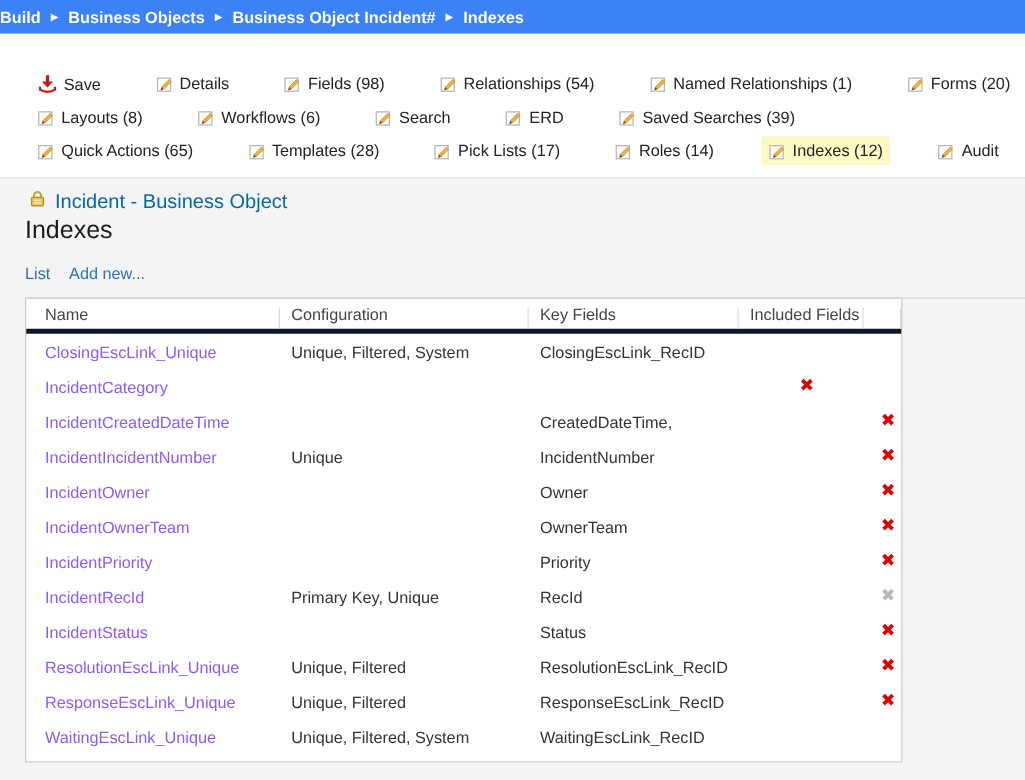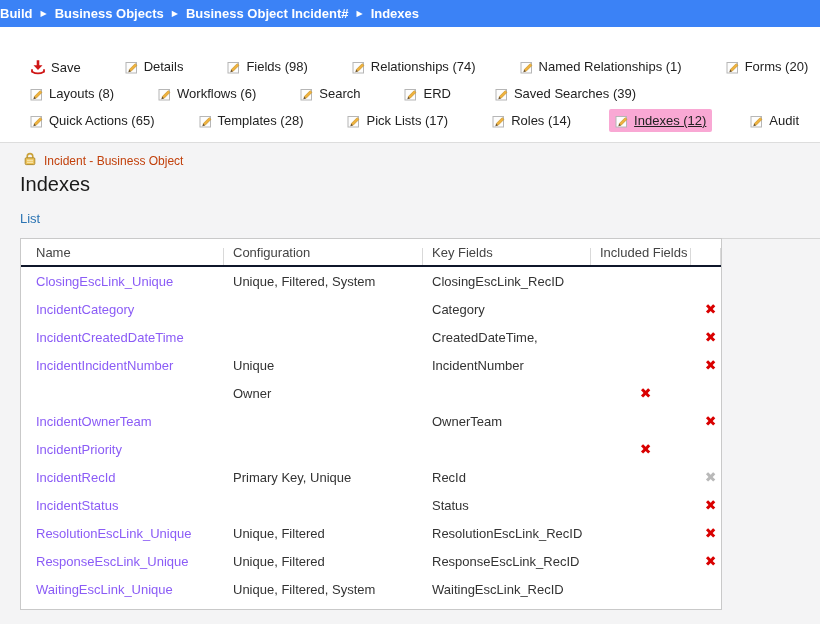--- a/index.html
+++ b/index.html
@@ -14,41 +14,41 @@
     position:absolute; top:0; left:0; width:820px; height:27px;
     background:#3b82f6; display:flex; align-items:center; 
   }
   .crumb { color:#fff; font-size:13px; font-weight:bold; cursor:pointer; white-space:nowrap; }
   .crumb-arrow { color:#fff; font-size:8px; margin:0 8px; line-height:1; }
 
   
   .toolbar { position:absolute; top:27px; left:0; width:820px; height:115px; background:#fff; padding:28px 0 0 24px; }
   .tb-row { display:flex; align-items:flex-start; height:27px; column-gap:32px; }
   .tb-item { display:flex; align-items:center; gap:5px; font-size:13px; color:#222; cursor:pointer; white-space:nowrap; padding:4px 6px; border-radius:2px; }
-  .tb-item.selected { background:#f9a8d4;text-decoration:underline; }
+  .tb-item.selected { background:#fef9c3; }
   .tb-item svg { display:block; }
 
   .divider { position:absolute; top:142px; left:0; width:820px; height:1px; background:#ddd; }
 
   
   .content { position:absolute; top:143px; left:0; width:820px; height:481px; background:#f4f4f5; }
-  .obj-label { position:absolute; top:8px; left:22px; display:flex; align-items:center; gap:6px; font-size:12px; color:#c2410c; }
+  .obj-label { position:absolute; top:8px; left:22px; display:flex; align-items:center; gap:6px; font-size:16px; color:#0369a1; }
   .page-title { position:absolute; top:30px; left:20px; font-size:20px; font-weight:400; color:#1a1a1a; }
-  .view-links { position:absolute; top:68px; left:20px; display:flex; gap:15px; font-size:13px;flex-direction:column; }
+  .view-links { position:absolute; top:68px; left:20px; display:flex; gap:15px; font-size:13px; }
   .view-links span { color:#2b74b3; cursor:pointer; }
 
   .panel-topline { position:absolute; top:95px; left:20px; width:800px; height:1px; background:#d5d5d5; }
 
   
   .tbl {
     position:absolute; top:95px; left:20px; width:702px;
     background:#fff; border:1px solid #c9c9c9; padding-bottom:6px;
   }
   .tr { display:grid; grid-template-columns:203px 199px 168px 100px 30px; align-items:center; height:28px; }
-  .tr.head { border-bottom:2px solid #0f172a; height:28px; color:#444; }
+  .tr.head { border-bottom:4px solid #0f172a; height:28px; color:#444; }
   .td { font-size:13px; padding-left:9px; overflow:hidden; white-space:nowrap; }
   .td.first { padding-left:15px; }
   .tr.head .td { position:relative; height:100%; display:flex; align-items:center; cursor:pointer; }
   .tr.head .td::after { content:""; position:absolute; right:0; bottom:0; width:1px; height:17px; background:#d9d9d9; }
   .name-link { color:#8b5cf6; cursor:pointer; }
   .xcell { display:flex; justify-content:center; align-items:center; }
   .xr, .xg { font-family:"DejaVu Sans", sans-serif; font-size:14px; font-weight:bold; line-height:1; }
   .xr { color:#d90000; cursor:pointer; }
   .xg { color:#b9b9b9; cursor:default; }
 </style>
@@ -97,21 +97,21 @@
       <span>Fields (98)</span>
     </div>
     <div class="tb-item">
       <span>
           <svg width="14" height="14" viewBox="0 0 14 14">
             <rect x="1" y="2.5" width="10.5" height="10.5" fill="#fdfdfd" stroke="#b6b6b6"></rect>
             <path d="M4.2 9.6 L10.2 3.6 L12 5.4 L6 11.4 Z" fill="#efb23e" stroke="#b98a28" stroke-width="0.5"></path>
             <path d="M4.2 9.6 L6 11.4 L3.3 12.3 Z" fill="#6b5026"></path>
           </svg>
         </span>
-      <span>Relationships (74)</span>
+      <span>Relationships (54)</span>
     </div>
     <div class="tb-item">
       <span>
           <svg width="14" height="14" viewBox="0 0 14 14">
             <rect x="1" y="2.5" width="10.5" height="10.5" fill="#fdfdfd" stroke="#b6b6b6"></rect>
             <path d="M4.2 9.6 L10.2 3.6 L12 5.4 L6 11.4 Z" fill="#efb23e" stroke="#b98a28" stroke-width="0.5"></path>
             <path d="M4.2 9.6 L6 11.4 L3.3 12.3 Z" fill="#6b5026"></path>
           </svg>
         </span>
       <span>Named Relationships (1)</span>
@@ -281,21 +281,20 @@
     <div class="tr">
       <div class="td first"><span class="name-link">ClosingEscLink_Unique</span></div>
       <div class="td">Unique, Filtered, System</div>
       <div class="td">ClosingEscLink_RecID</div>
       <div class="td"></div>
       <div class="td xcell"></div>
     </div>
     <div class="tr">
       <div class="td first"><span class="name-link">IncidentCategory</span></div>
       <div class="td"></div>
-      <div class="td">Category</div>
       <div class="td"></div>
       <div class="td xcell">
           <span class="xr">✖</span>
         </div>
     </div>
     <div class="tr">
       <div class="td first"><span class="name-link">IncidentCreatedDateTime</span></div>
       <div class="td"></div>
       <div class="td">CreatedDateTime,</div>
       <div class="td"></div>
@@ -306,39 +305,41 @@
     <div class="tr">
       <div class="td first"><span class="name-link">IncidentIncidentNumber</span></div>
       <div class="td">Unique</div>
       <div class="td">IncidentNumber</div>
       <div class="td"></div>
       <div class="td xcell">
           <span class="xr">✖</span>
         </div>
     </div>
     <div class="tr">
+      <div class="td first"><span class="name-link">IncidentOwner</span></div>
       <div class="td"></div>
       <div class="td">Owner</div>
       <div class="td"></div>
       <div class="td xcell">
           <span class="xr">✖</span>
         </div>
     </div>
     <div class="tr">
       <div class="td first"><span class="name-link">IncidentOwnerTeam</span></div>
       <div class="td"></div>
       <div class="td">OwnerTeam</div>
       <div class="td"></div>
       <div class="td xcell">
           <span class="xr">✖</span>
         </div>
     </div>
     <div class="tr">
       <div class="td first"><span class="name-link">IncidentPriority</span></div>
       <div class="td"></div>
+      <div class="td">Priority</div>
       <div class="td"></div>
       <div class="td xcell">
           <span class="xr">✖</span>
         </div>
     </div>
     <div class="tr">
       <div class="td first"><span class="name-link">IncidentRecId</span></div>
       <div class="td">Primary Key, Unique</div>
       <div class="td">RecId</div>
       <div class="td"></div>

